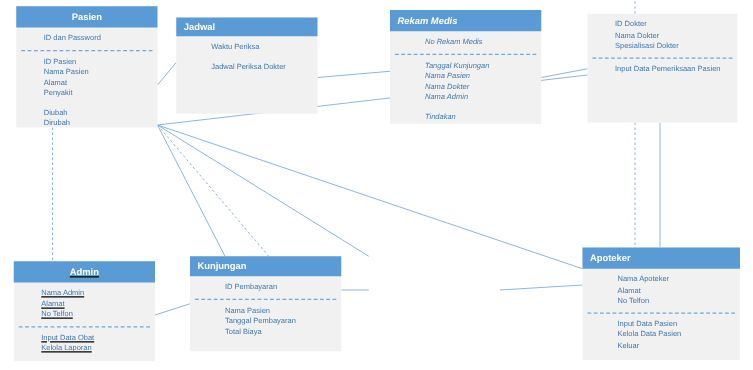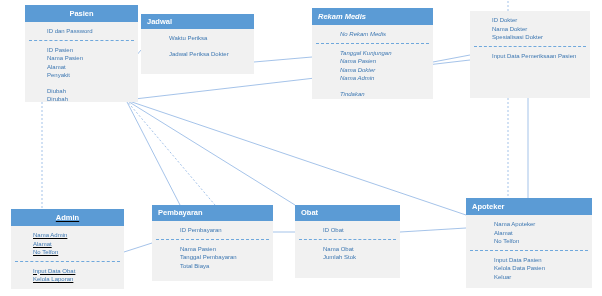--- a/index.html
+++ b/index.html
@@ -60,37 +60,37 @@
       <polyline points="126,100 295,205" fill="none" stroke="#8EB4E3" stroke-width="0.8"></polyline>
       <polyline points="126,100 215,205" fill="none" stroke="#8EB4E3" stroke-width="0.8" stroke-dasharray="2,2"></polyline>
       <polyline points="126,100 180,205" fill="none" stroke="#8EB4E3" stroke-width="0.8"></polyline>
       <polyline points="508,11 508,0" fill="none" stroke="#8EB4E3" stroke-width="0.8" stroke-dasharray="2,2"></polyline>
       <polyline points="508,98 508,198" fill="none" stroke="#8EB4E3" stroke-width="0.8" stroke-dasharray="2,2"></polyline>
       <polyline points="528,98 528,198" fill="none" stroke="#8EB4E3" stroke-width="0.8"></polyline>
       <polyline points="124,252 152,243" fill="none" stroke="#8EB4E3" stroke-width="0.8"></polyline>
       <polyline points="400,232 466,228" fill="none" stroke="#8EB4E3" stroke-width="0.8"></polyline>
       <polyline points="273,232 295,232" fill="none" stroke="#8EB4E3" stroke-width="0.8"></polyline>
     </svg>
-<div class="entity" style="left: 13px; top: 5px; width: 113px; height: 97px; margin-left: 12px;">
+<div class="entity" style="left: 13px; top: 5px; width: 113px; height: 97px;">
       <div class="hdr center" style="height: 17px;">Pasien</div>
       <div class="sect">
         <div class="row">ID dan Password</div>
       </div>
       <div class="divider"></div>
       <div class="sect">
         <div class="row">ID Pasien</div>
         <div class="row">Nama Pasien</div>
         <div class="row">Alamat</div>
         <div class="row">Penyakit</div>
         <div class="gap"></div>
         <div class="row">Diubah</div>
         <div class="row">Dirubah</div>
       </div>
     </div>
-    <div class="entity" style="left: 141px; top: 14px; width: 113px; height: 60px;">
+    <div class="entity" style="left: 141px; top: 14px; width: 113px; height: 77px;">
       <div class="hdr left" style="height: 15px;">Jadwal</div>
       <div class="sect pad-left-28">
         <div class="row">Waktu Periksa</div>
         <div class="gap"></div>
         <div class="row">Jadwal Periksa Dokter</div>
       </div>
     </div>
     <div class="entity" style="left: 312px; top: 8px; width: 121px; height: 91px; font-style: italic;">
       <div class="hdr left" style="height: 17px;">Rekam Medis</div>
       <div class="sect pad-left-28">
@@ -124,40 +124,29 @@
         <div class="row">Alamat</div>
         <div class="row">No Telfon</div>
       </div>
       <div class="divider"></div>
       <div class="sect">
         <div class="row">Input Data Obat</div>
         <div class="row">Kelola Laporan</div>
       </div>
     </div>
     <div class="entity" style="left: 152px; top: 205px; width: 121px; height: 76px;">
-      <div class="hdr left" style="height: 16px;">Pembayaran</div>
+      <div class="hdr left" style="height: 16px;">Kunjungan</div>
       <div class="sect pad-left-28">
         <div class="row">ID Pembayaran</div>
       </div>
       <div class="divider"></div>
       <div class="sect pad-left-28">
         <div class="row">Nama Pasien</div>
         <div class="row">Tanggal Pembayaran</div>
         <div class="row">Total Biaya</div>
-      </div>
-    </div>
-    <div class="entity" style="left: 295px; top: 205px; width: 105px; height: 73px;">
-      <div class="hdr left" style="height: 16px;">Obat</div>
-      <div class="sect pad-left-28">
-        <div class="row">ID Obat</div>
-      </div>
-      <div class="divider"></div>
-      <div class="sect pad-left-28">
-        <div class="row">Nama Obat</div>
-        <div class="row">Jumlah Stok</div>
       </div>
     </div>
     <div class="entity" style="left: 466px; top: 198px; width: 126px; height: 90px;">
       <div class="hdr left" style="height: 17px;">Apoteker</div>
       <div class="sect pad-left-28">
         <div class="row">Nama Apoteker</div>
         <div class="row">Alamat</div>
         <div class="row">No Telfon</div>
       </div>
       <div class="divider"></div>

